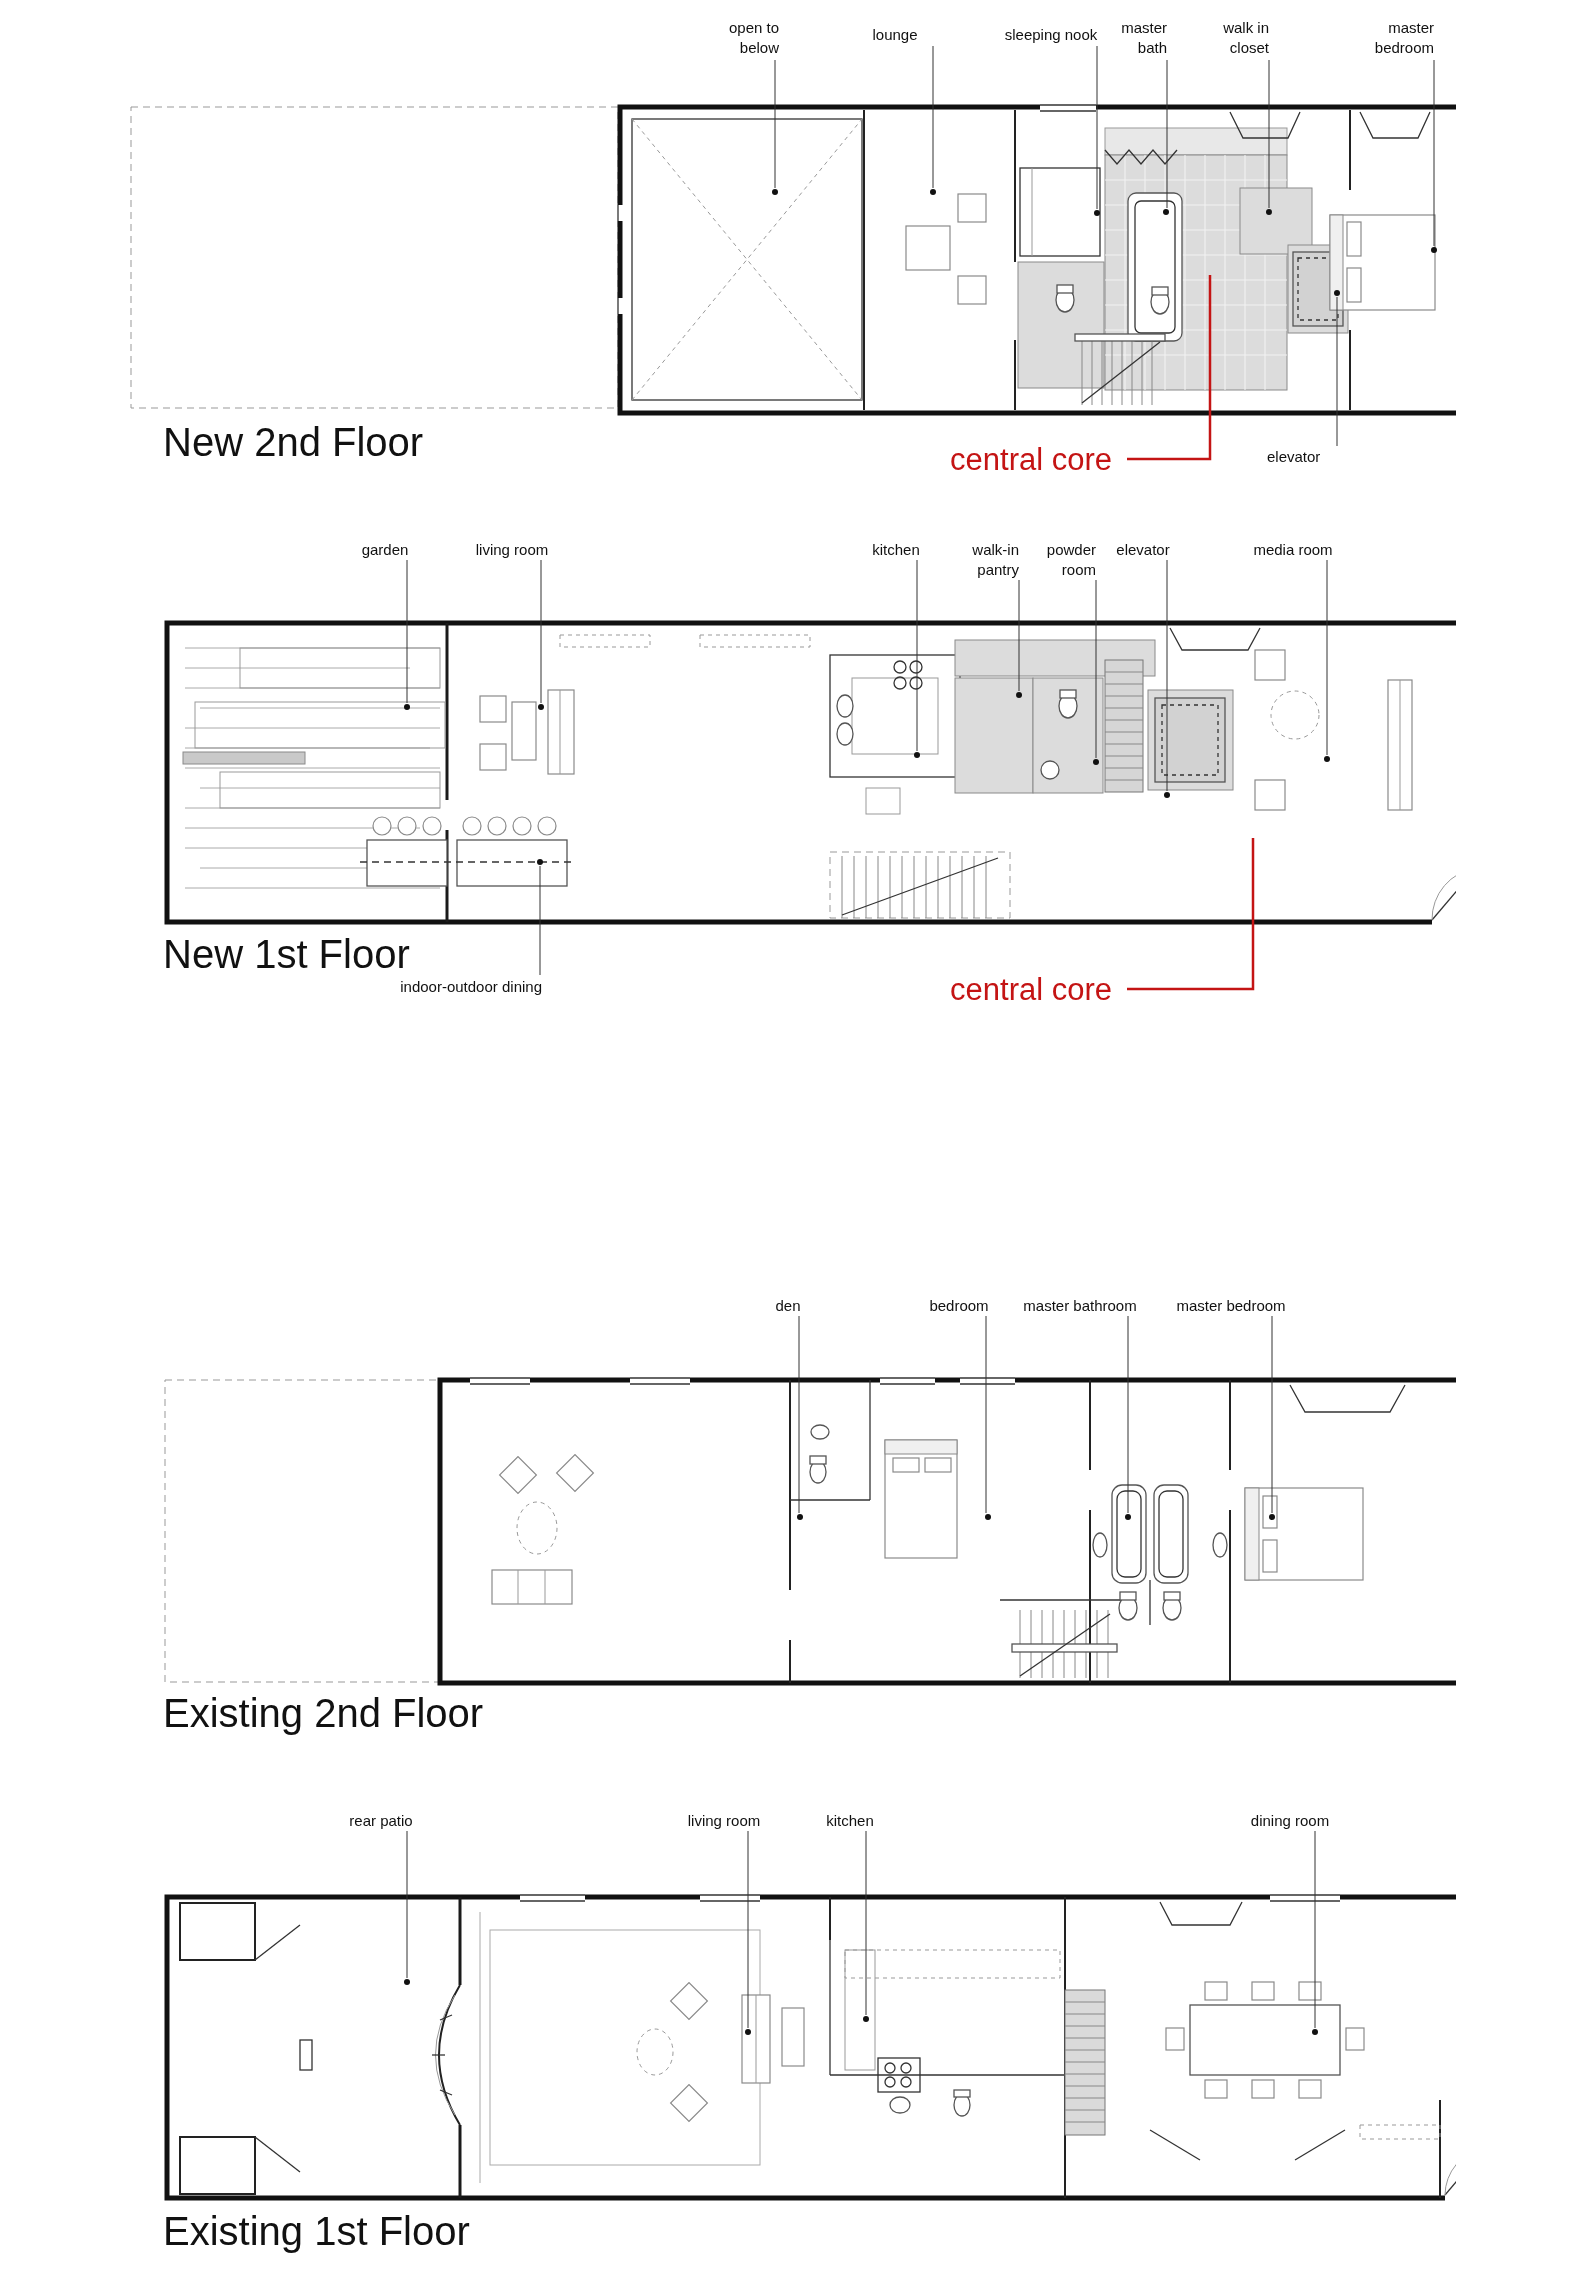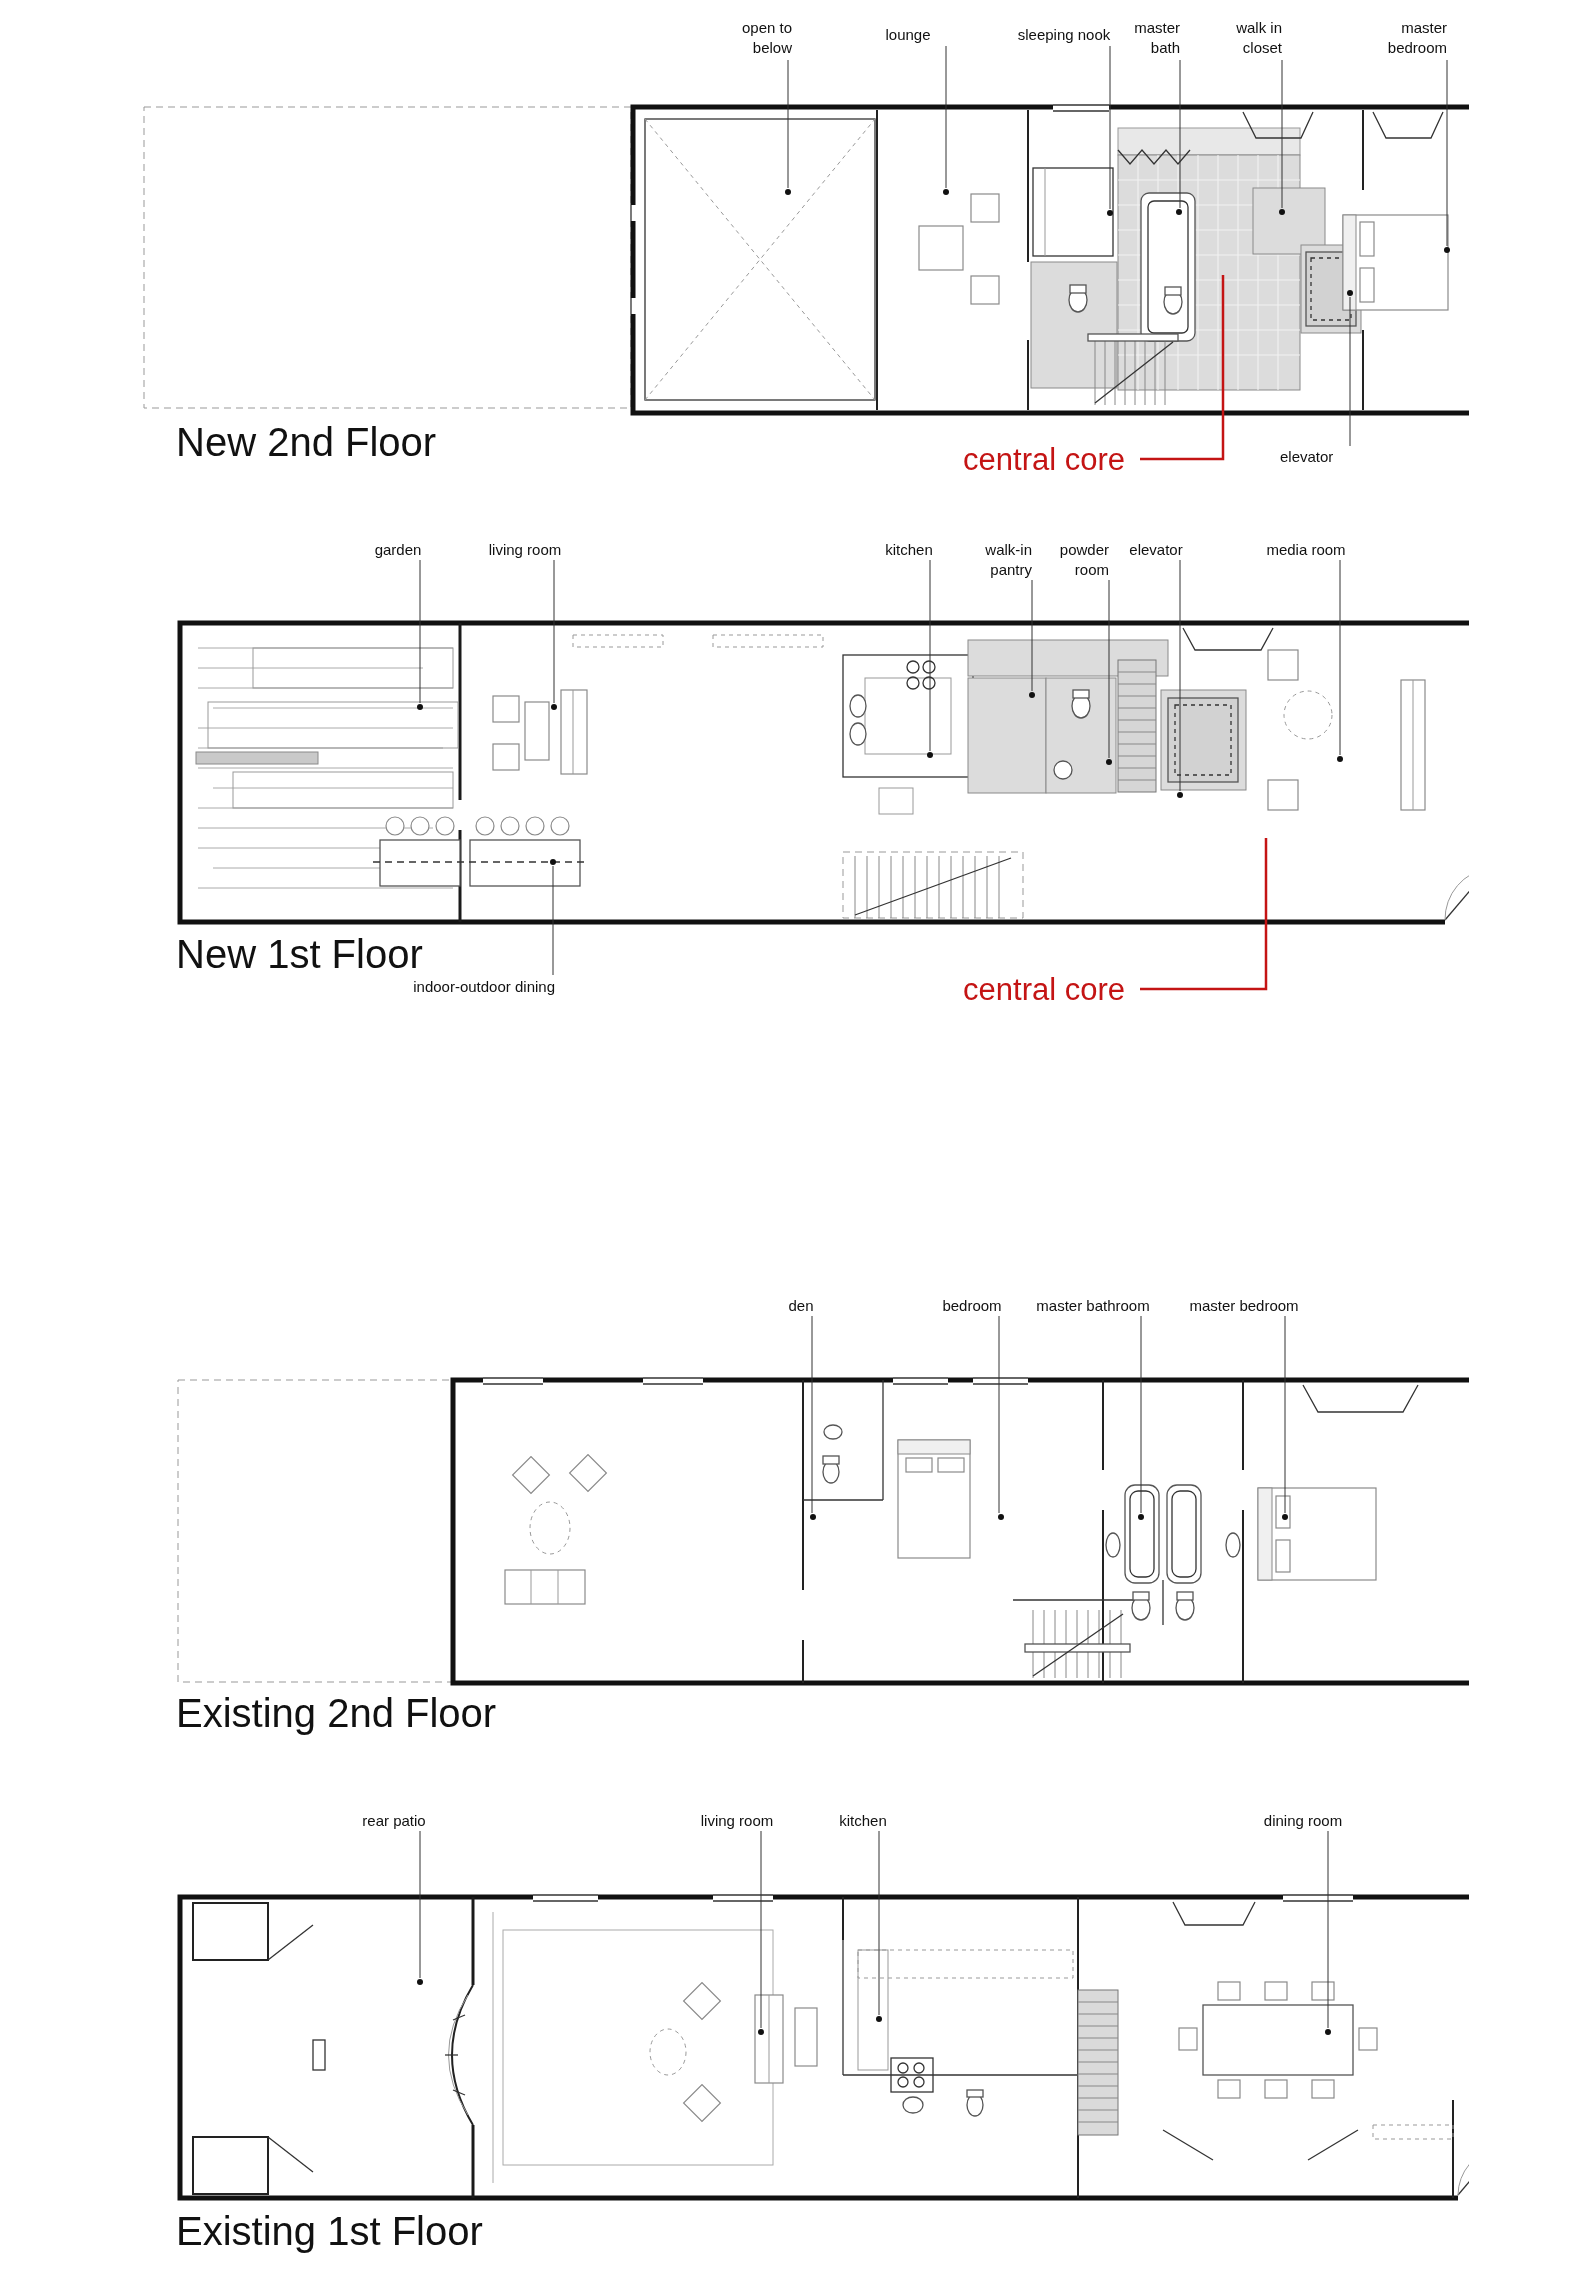--- a/index.html
+++ b/index.html
@@ -1,16 +1,16 @@
 <!DOCTYPE html>
 <html><head>
 <meta charset="utf-8">
 <style>
   html,body{margin:0;padding:0;background:#fff;}
-  #canvas{position:relative;width:1456px;height:2273px;background:#fff;overflow:hidden;padding-left:13px;}
+  #canvas{position:relative;width:1456px;height:2273px;background:#fff;overflow:hidden;}
   svg{display:block;}
   .wall{stroke:#111;stroke-width:5;fill:none;}
   .w3{stroke:#1a1a1a;stroke-width:3;fill:none;}
   .w2{stroke:#222;stroke-width:2;fill:none;}
   .w1{stroke:#333;stroke-width:1.3;fill:none;}
   .thin{stroke:#999;stroke-width:1;fill:none;}
   .lt{stroke:#aaa;stroke-width:1;fill:none;}
   .furn{stroke:#8a8a8a;stroke-width:1.2;fill:#fff;}
   .furn2{stroke:#555;stroke-width:1.3;fill:#fff;}
   .gray{fill:#dcdcdc;stroke:#8a8a8a;stroke-width:1;}

